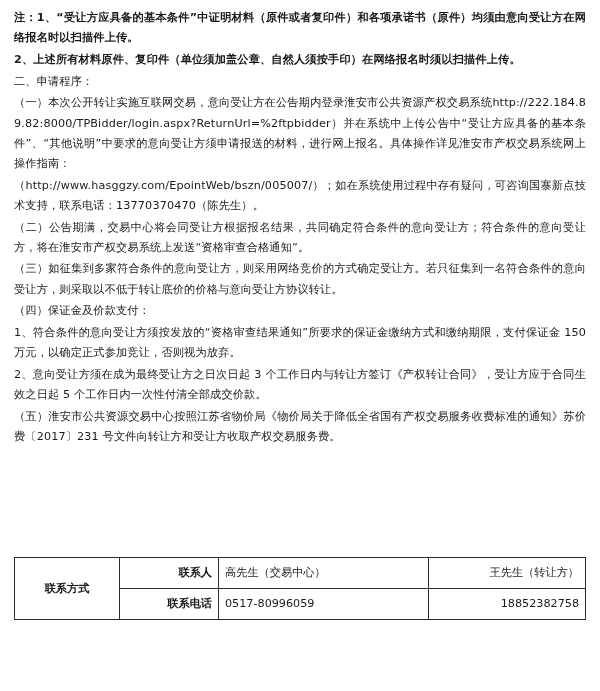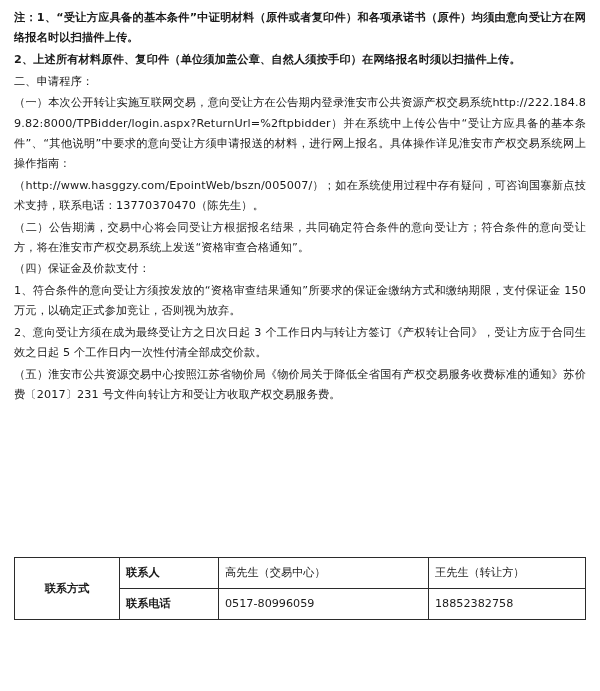--- a/index.html
+++ b/index.html
@@ -51,49 +51,50 @@
     vertical-align: middle;
     line-height: 16px;
   }
   .tbl .c-label {
     width: 92px;
     text-align: center;
     font-weight: bold;
   }
   .tbl .c-key {
     width: 86px;
-    text-align: left;
+    text-align: right;
     font-weight: bold;
   }
   .tbl .c-v1 {
     width: 197px;
     text-align: left;
   }
   .tbl .c-v2 {
-    text-align: left;
+    text-align: right;
   }
   .topline {
     margin-top: 0;
   }
   .url {
     word-break: break-all;
   }
 </style>
 </head>
 <body>
 
 <div class="page">
 
   <div class="body-text">
     <p class="para bold topline">注：1、“受让方应具备的基本条件”中证明材料（原件或者复印件）和各项承诺书（原件）均须由意向受让方在网络报名时以扫描件上传。</p>
     <p class="para bold">2、上述所有材料原件、复印件（单位须加盖公章、自然人须按手印）在网络报名时须以扫描件上传。</p>
     <p class="para">二、申请程序：</p>
     <p class="para url">（一）本次公开转让实施互联网交易，意向受让方在公告期内登录淮安市公共资源产权交易系统http://222.184.89.82:8000/TPBidder/login.aspx?ReturnUrl=%2ftpbidder）并在系统中上传公告中“受让方应具备的基本条件”、“其他说明”中要求的意向受让方须申请报送的材料，进行网上报名。具体操作详见淮安市产权交易系统网上操作指南：</p>
     <p class="para url">（http://www.hasggzy.com/EpointWeb/bszn/005007/）；如在系统使用过程中存有疑问，可咨询国寨新点技术支持，联系电话：13770370470（陈先生）。</p>
     <p class="para">（二）公告期满，交易中心将会同受让方根据报名结果，共同确定符合条件的意向受让方；符合条件的意向受让方，将在淮安市产权交易系统上发送“资格审查合格通知”。</p>
+    <p class="para">（三）如征集到多家符合条件的意向受让方，则采用网络竞价的方式确定受让方。若只征集到一名符合条件的意向受让方，则采取以不低于转让底价的价格与意向受让方协议转让。</p>
     <p class="para">（四）保证金及价款支付：</p>
     <p class="para">1、符合条件的意向受让方须按发放的“资格审查结果通知”所要求的保证金缴纳方式和缴纳期限，支付保证金 150 万元，以确定正式参加竞让，否则视为放弃。</p>
     <p class="para">2、意向受让方须在成为最终受让方之日次日起 3 个工作日内与转让方签订《产权转让合同》，受让方应于合同生效之日起 5 个工作日内一次性付清全部成交价款。</p>
     <p class="para">（五）淮安市公共资源交易中心按照江苏省物价局《物价局关于降低全省国有产权交易服务收费标准的通知》苏价费〔2017〕231 号文件向转让方和受让方收取产权交易服务费。</p>
   </div>
 
   <table class="tbl">
     <tbody>
       <tr>
         <td class="c-label" rowspan="2">联系方式</td>

